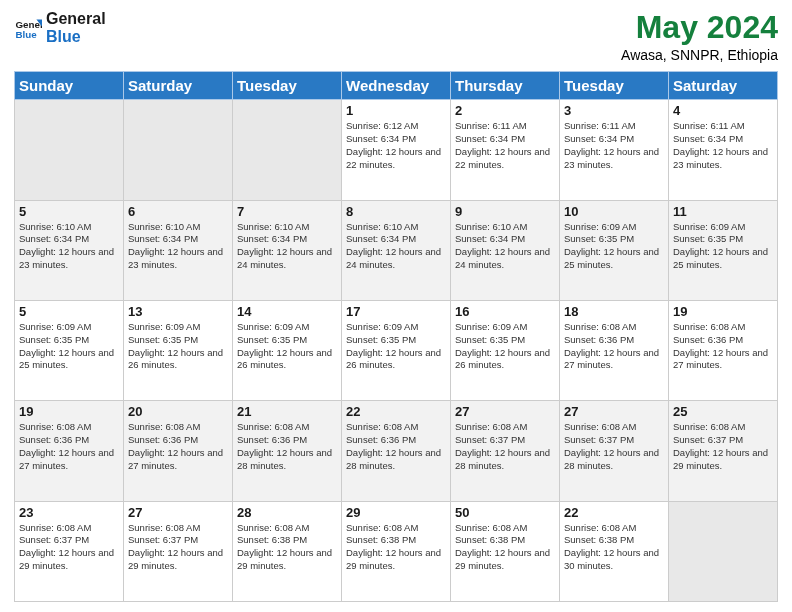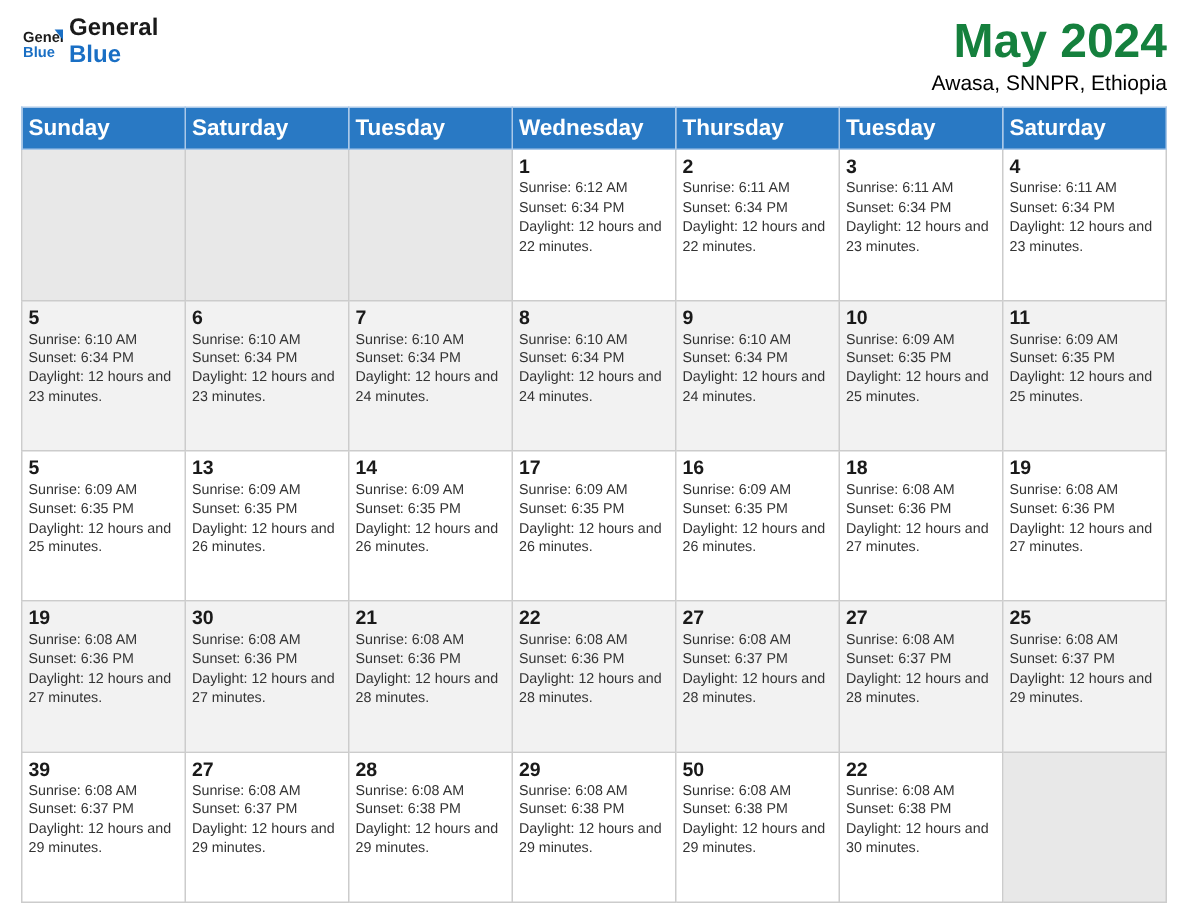--- a/index.html
+++ b/index.html
@@ -240,21 +240,21 @@
           </td>
         </tr>
         <tr>
           <td>
             <span class="day-number">19</span>
             <div class="day-info">Sunrise: 6:08 AM
 Sunset: 6:36 PM
 Daylight: 12 hours and 27 minutes.</div>
           </td>
           <td>
-            <span class="day-number">30</span>
+            <span class="day-number">20</span>
             <div class="day-info">Sunrise: 6:08 AM
 Sunset: 6:36 PM
 Daylight: 12 hours and 27 minutes.</div>
           </td>
           <td>
             <span class="day-number">21</span>
             <div class="day-info">Sunrise: 6:08 AM
 Sunset: 6:36 PM
 Daylight: 12 hours and 28 minutes.</div>
           </td>
@@ -278,21 +278,21 @@
           </td>
           <td>
             <span class="day-number">25</span>
             <div class="day-info">Sunrise: 6:08 AM
 Sunset: 6:37 PM
 Daylight: 12 hours and 29 minutes.</div>
           </td>
         </tr>
         <tr>
           <td>
-            <span class="day-number">39</span>
+            <span class="day-number">23</span>
             <div class="day-info">Sunrise: 6:08 AM
 Sunset: 6:37 PM
 Daylight: 12 hours and 29 minutes.</div>
           </td>
           <td>
             <span class="day-number">27</span>
             <div class="day-info">Sunrise: 6:08 AM
 Sunset: 6:37 PM
 Daylight: 12 hours and 29 minutes.</div>
           </td>

